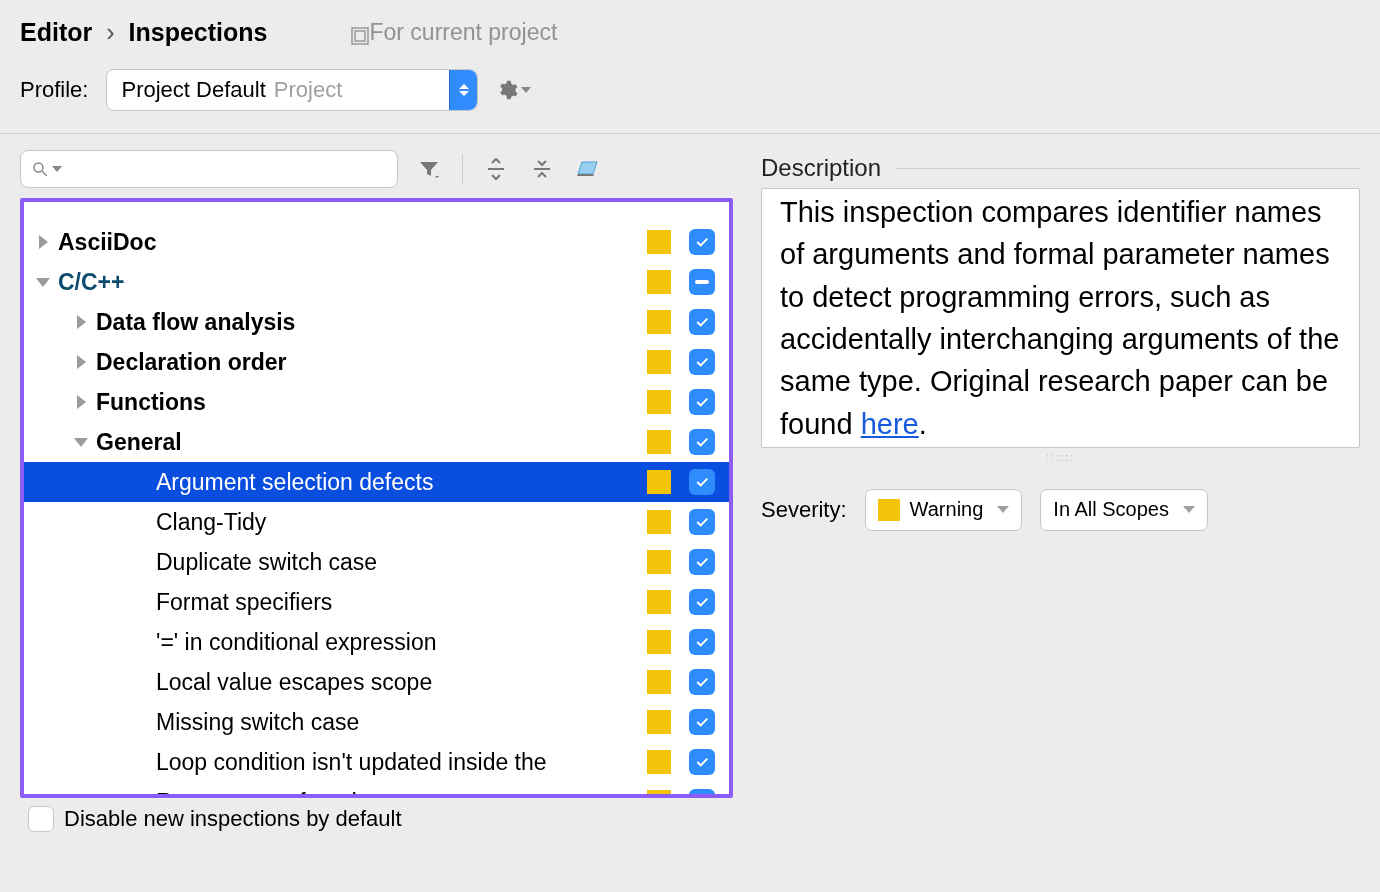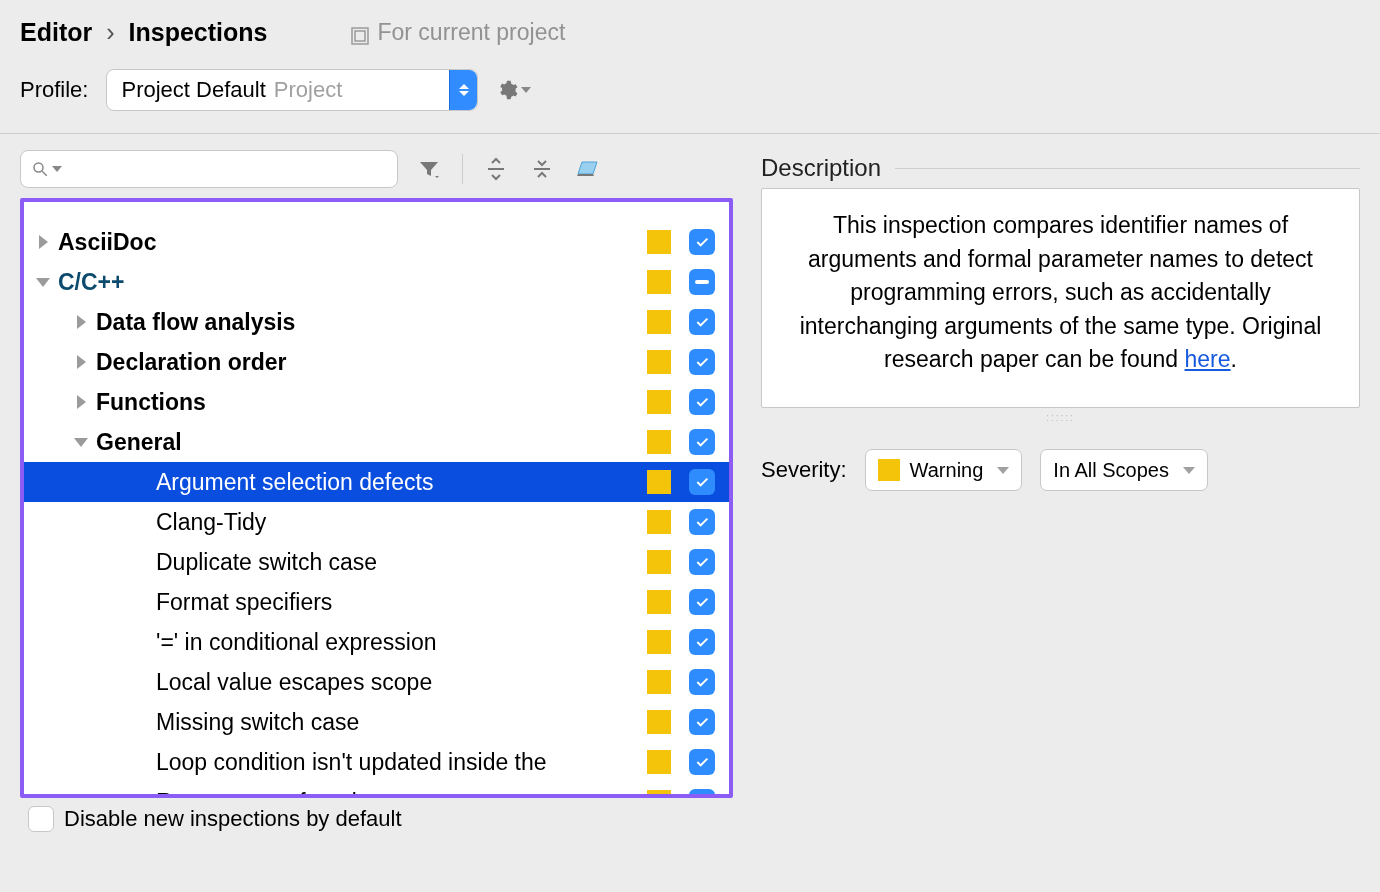--- a/index.html
+++ b/index.html
@@ -23,21 +23,20 @@
     display: flex;
     align-items: center;
     gap: 14px;
   }
   .breadcrumb .chev { font-weight: 300; color: #555; }
   .current-project {
     color: #929292;
     font-size: 23px;
     display: flex;
     align-items: center;
-    gap: 8px;
     margin-left: 70px;
   }
   .scope-icon {
     width: 18px; height: 18px;
     display: inline-block;
   }
   .profile-row {
     display: flex;
     align-items: center;
     padding: 4px 20px 22px 20px;
@@ -198,25 +197,24 @@
   .desc-title-row {
     display:flex; align-items:center; gap:14px;
     margin-bottom:6px;
   }
   .desc-rule { flex:1; border-top:1px solid #cfcfcf; }
   .desc-title { font-size:24px; color:#222; }
   .desc-box {
     background:#fff;
     border:1px solid #c7c7c7;
     border-radius:2px;
-    padding:20px 18px;
-    font-size:23px;
+    padding:2px 18px;
+    font-size:29px;
     line-height:1.46;
     min-height:220px;
-    text-align:center;
   }
   .desc-box a { color:#165adf; text-decoration:underline; }
   .grip { text-align:center; color:#bbb; letter-spacing:2px; font-size:10px; margin-top:4px; }
   .severity-row {
     display:flex; align-items:center;
     gap:18px; margin-top:26px;
   }
   .severity-label { font-size:22px; }
   .sel-btn {
     display:inline-flex; align-items:center;

